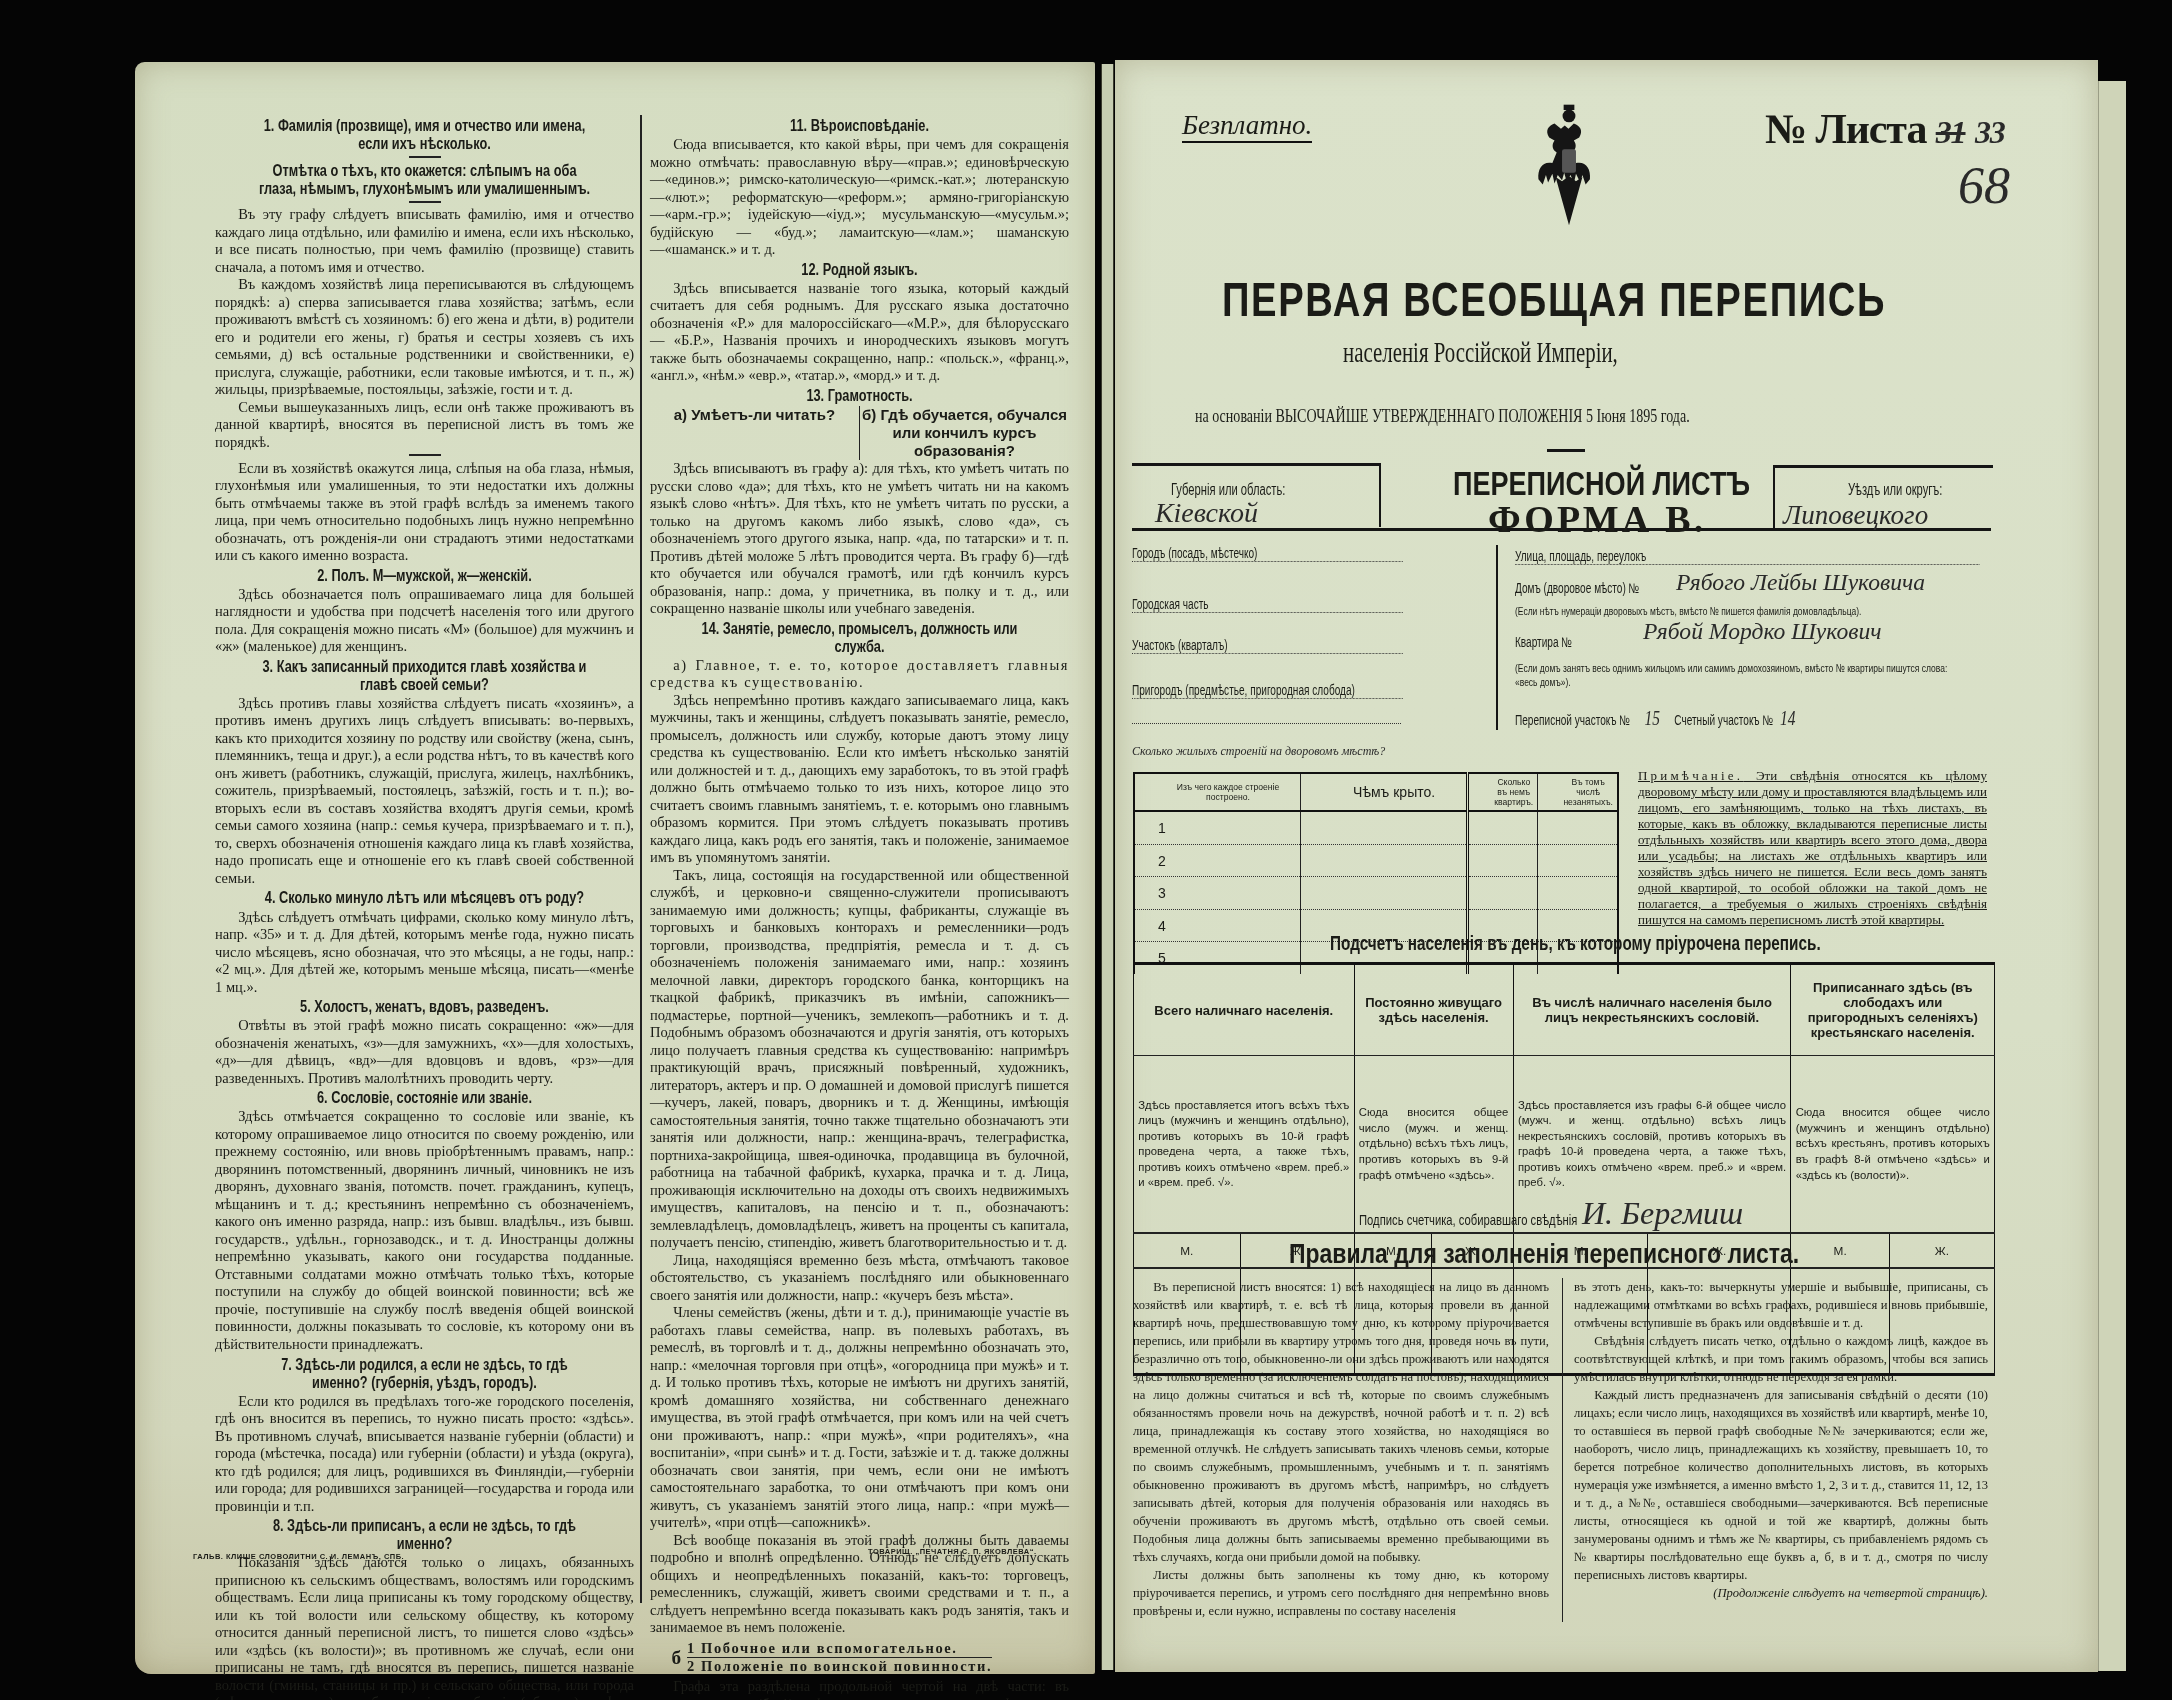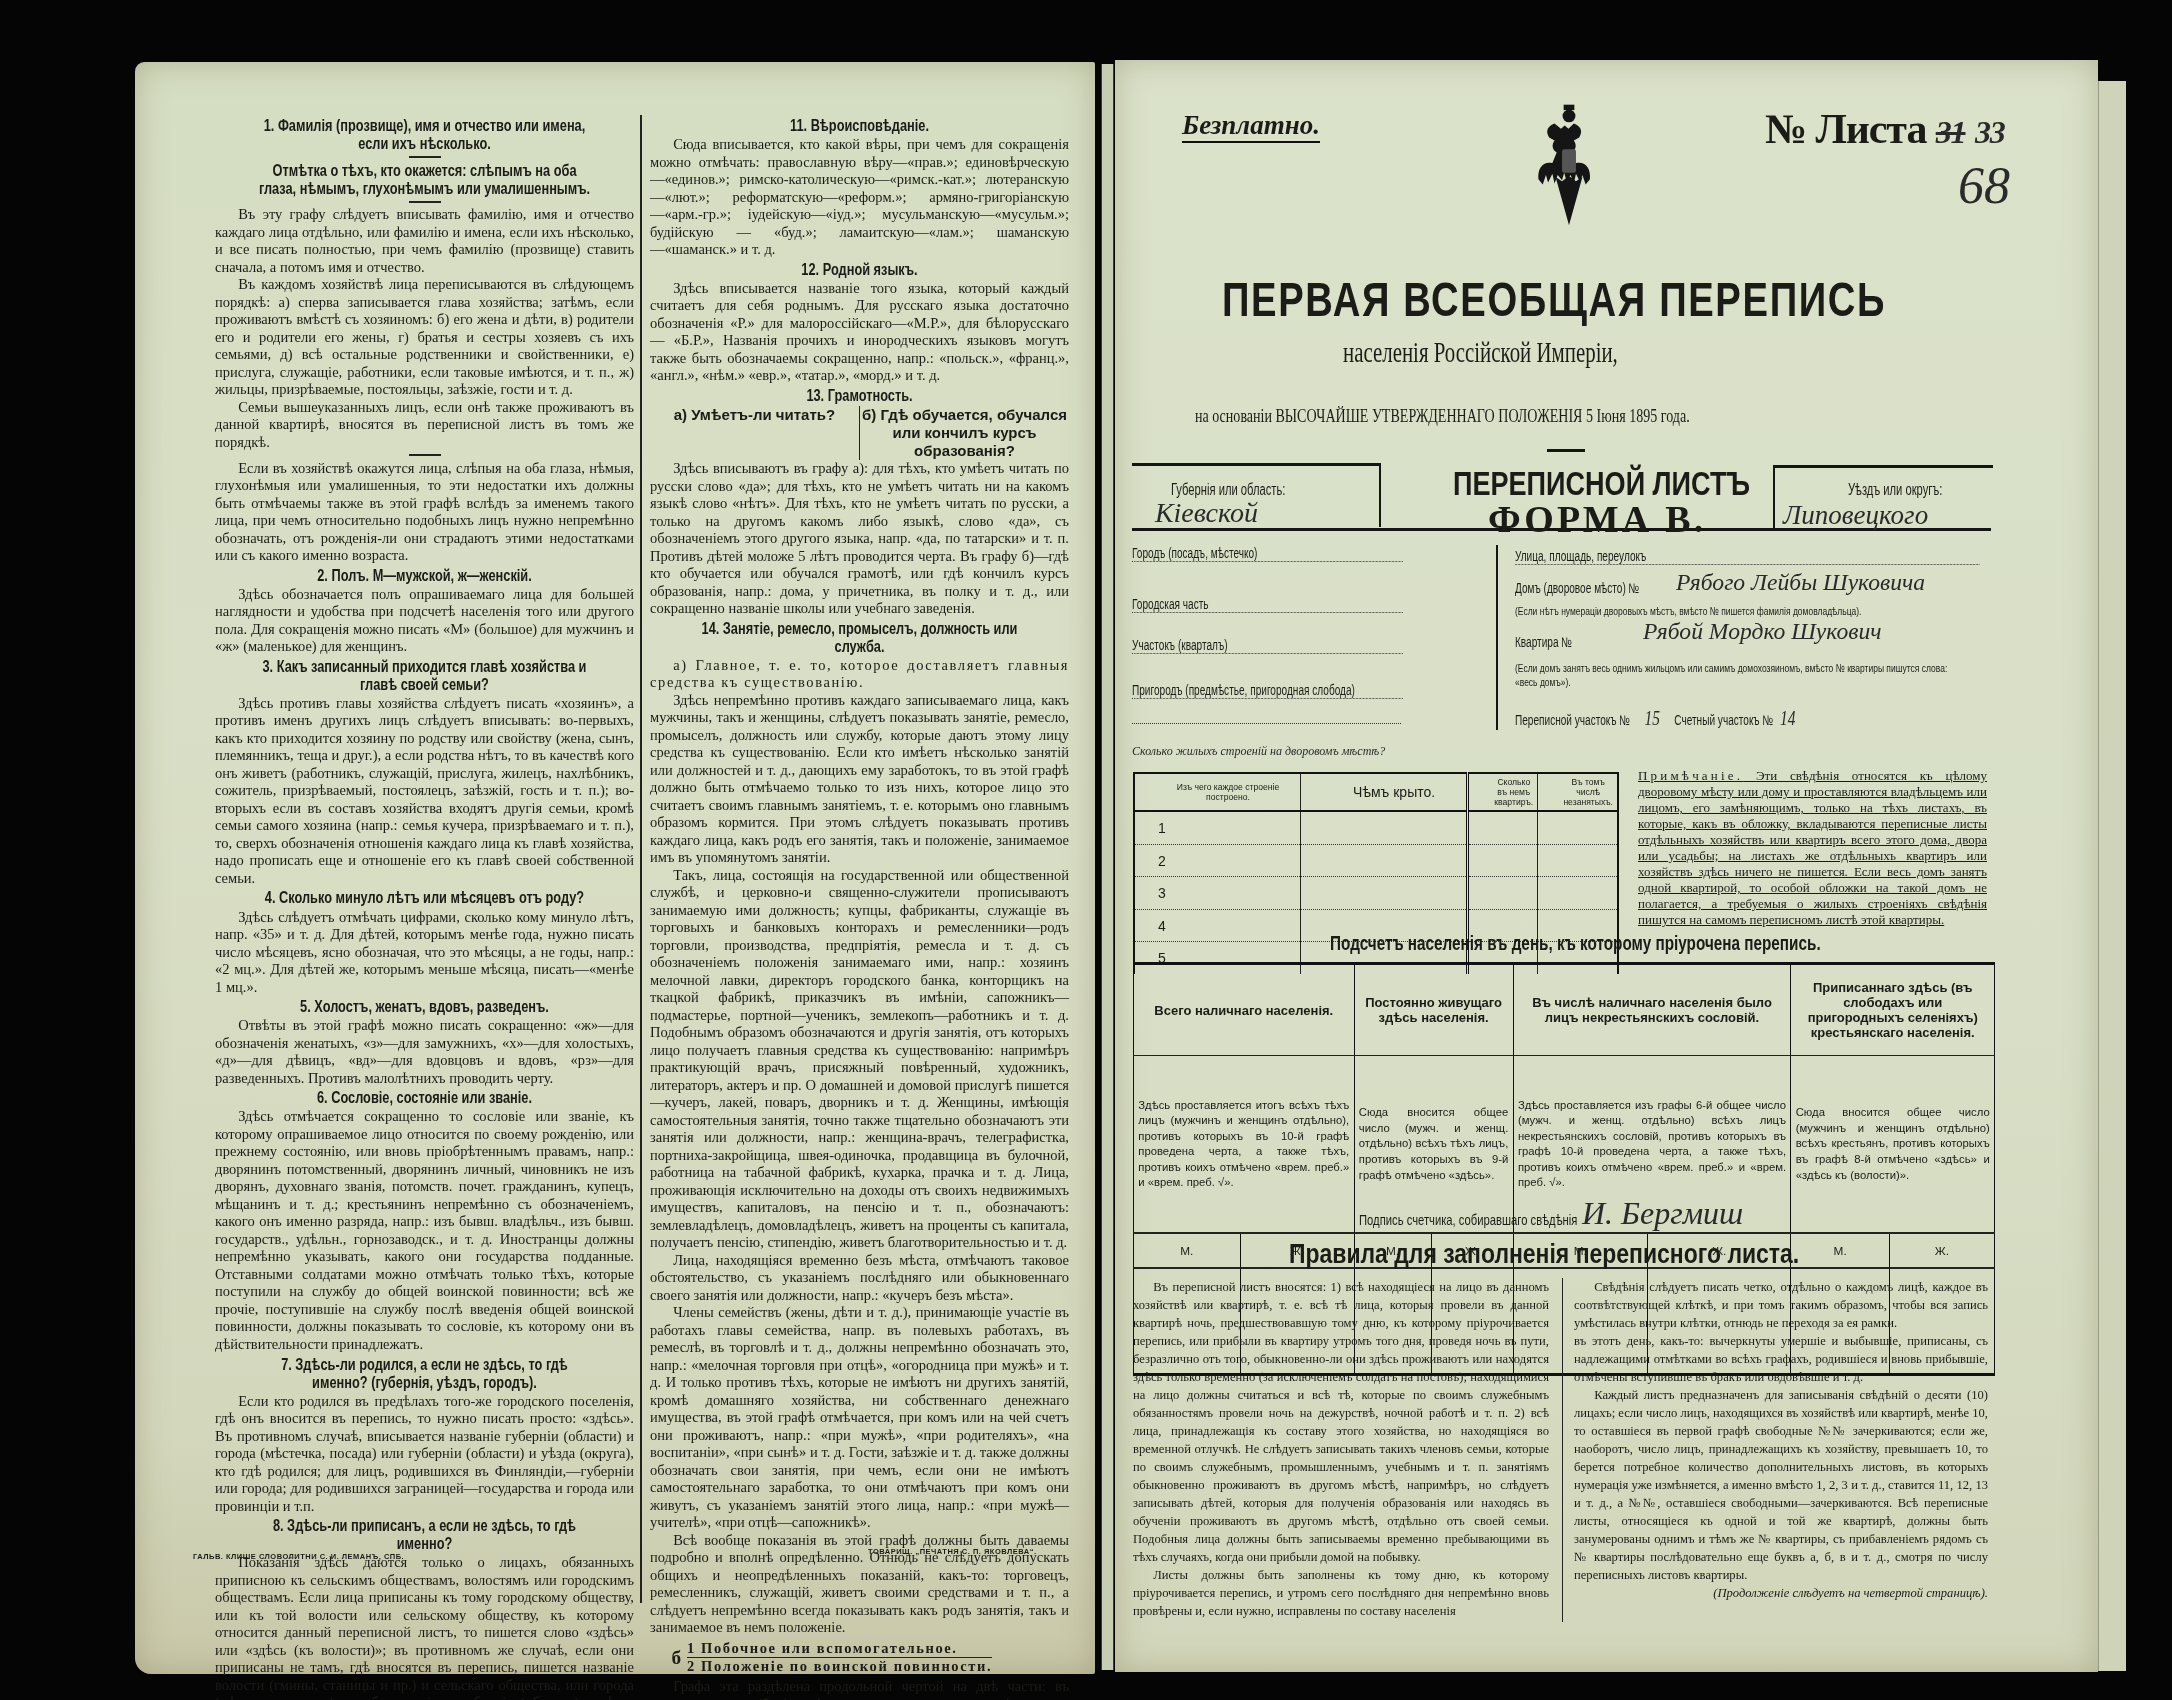--- a/index.html
+++ b/index.html
@@ -13,21 +13,21 @@
   .col p{margin:0;text-indent:1.6em;}
   .col h3{margin:2.1px 0 1.1px;text-align:center;font-family:"Liberation Sans","DejaVu Sans",sans-serif;font-weight:bold;font-size:15.6px;line-height:18px;transform:scaleX(.82);}
   .col .rule{width:32px;height:2.1px;background:#222;margin:3.2px auto;}
   .colsep{position:absolute;width:1.6px;background:#222;}
   .two{display:flex;gap:0;font-family:"Liberation Sans",sans-serif;font-weight:bold;font-size:15px;line-height:18px;}
   .two div{flex:1;text-align:center;}
   .two div+div{border-left:1.6px solid #222;}
   .imprint{position:absolute;font-family:"Liberation Sans",sans-serif;font-size:7.5px;font-weight:bold;letter-spacing:0.5px;}
   
   .abs{position:absolute;}
-  .free{font-style:italic;font-weight:bold;font-size:27px;border-bottom:2.7px solid #111;}
+  .free{font-style:italic;font-weight:normal;font-size:27px;border-bottom:2.7px solid #111;}
   .sheetno{font-family:"Liberation Serif",serif;font-weight:bold;font-size:42px;letter-spacing:-1.1px;}
   .hand{font-family:"Liberation Serif",serif;font-style:italic;color:#2a2a2a;}
   .eagle{position:absolute;}
   .title-main{font-family:"Liberation Sans","DejaVu Sans",sans-serif;font-weight:bold;font-size:49px;letter-spacing:2.1px;transform:scaleX(.78);transform-origin:left;white-space:nowrap;}
   .subt{font-size:29px;transform:scaleX(.72);transform-origin:left;white-space:nowrap;}
   .decree{font-size:18px;transform:scaleX(.78);transform-origin:left;white-space:nowrap;}
   .hline{position:absolute;background:#151515;}
   .vline{position:absolute;background:#151515;}
   .lbl{font-family:"Liberation Sans",sans-serif;font-size:16px;transform:scaleX(.7);transform-origin:left;white-space:nowrap;}
   .dots{border-bottom:1.6px dotted #333;}
@@ -277,18 +277,18 @@
 <div class="abs hand" style="left:1582px;top:1195px;font-size:32px;">И. Бергмиш</div>
 
 <div class="abs rules-ttl" style="left:1289px;top:1238px;">Правила для заполненія переписного листа.</div>
 
 <div class="rcol" style="left:1133px;top:1278px;width:416px;">
   <p>Въ переписной листъ вносятся: 1) всѣ находящіеся на лицо въ данномъ хозяйствѣ или квартирѣ, т. е. всѣ тѣ лица, которыя провели въ данной квартирѣ ночь, предшествовавшую тому дню, къ которому пріурочивается перепись, или прибыли въ квартиру утромъ того дня, проведя ночь въ пути, безразлично отъ того, обыкновенно-ли они здѣсь проживаютъ или находятся здѣсь только временно (за исключеніемъ солдатъ на постовъ); находящимися на лицо должны считаться и всѣ тѣ, которые по своимъ служебнымъ обязанностямъ провели ночь на дежурствѣ, ночной работѣ и т. п. 2) всѣ лица, принадлежащія къ составу этого хозяйства, но находящіяся во временной отлучкѣ. Не слѣдуетъ записывать такихъ членовъ семьи, которые по своимъ служебнымъ, промышленнымъ, учебнымъ и т. п. занятіямъ обыкновенно проживаютъ въ другомъ мѣстѣ, напримѣръ, но слѣдуетъ записывать дѣтей, которыя для полученія образованія или находясь въ обученіи проживаютъ въ другомъ мѣстѣ, отдѣльно отъ своей семьи. Подобныя лица должны быть записываемы временно пребывающими въ тѣхъ случаяхъ, когда они прибыли домой на побывку.</p>
   <p>Листы должны быть заполнены къ тому дню, къ которому пріурочивается перепись, и утромъ сего послѣдняго дня непремѣнно вновь провѣрены и, если нужно, исправлены по составу населенія</p>
 </div>
 <div class="colsep" style="left:1562px;top:1278px;height:344px;width:1.1px;"></div>
 <div class="rcol" style="left:1574px;top:1278px;width:414px;">
+  <p style="text-indent:0;">въ этотъ день, какъ-то: вычеркнуты умершіе и выбывшіе, приписаны, съ надлежащими отмѣтками во всѣхъ графахъ, родившіеся и вновь прибывшіе, отмѣчены вступившіе въ бракъ или овдовѣвшіе и т. д.</p>
   <p>Свѣдѣнія слѣдуетъ писать четко, отдѣльно о каждомъ лицѣ, каждое въ соотвѣтствующей клѣткѣ, и при томъ такимъ образомъ, чтобы вся запись умѣстилась внутри клѣтки, отнюдь не переходя за ея рамки.</p>
-  <p style="text-indent:0;">въ этотъ день, какъ-то: вычеркнуты умершіе и выбывшіе, приписаны, съ надлежащими отмѣтками во всѣхъ графахъ, родившіеся и вновь прибывшіе, отмѣчены вступившіе въ бракъ или овдовѣвшіе и т. д.</p>
   <p>Каждый листъ предназначенъ для записыванія свѣдѣній о десяти (10) лицахъ; если число лицъ, находящихся въ хозяйствѣ или квартирѣ, менѣе 10, то оставшіеся въ первой графѣ свободные №№ зачеркиваются; если же, наоборотъ, число лицъ, принадлежащихъ къ хозяйству, превышаетъ 10, то берется потребное количество дополнительныхъ листовъ, въ которыхъ нумерація уже измѣняется, а именно вмѣсто 1, 2, 3 и т. д., ставится 11, 12, 13 и т. д., а №№, оставшіеся свободными—зачеркиваются. Всѣ переписные листы, относящіеся къ одной и той же квартирѣ, должны быть занумерованы однимъ и тѣмъ же № квартиры, съ прибавленіемъ рядомъ съ № квартиры послѣдовательно еще буквъ а, б, в и т. д., смотря по числу переписныхъ листовъ квартиры.</p>
   <div class="cont">(Продолженіе слѣдуетъ на четвертой страницѣ).</div>
 </div>
 
 
 </body></html>

